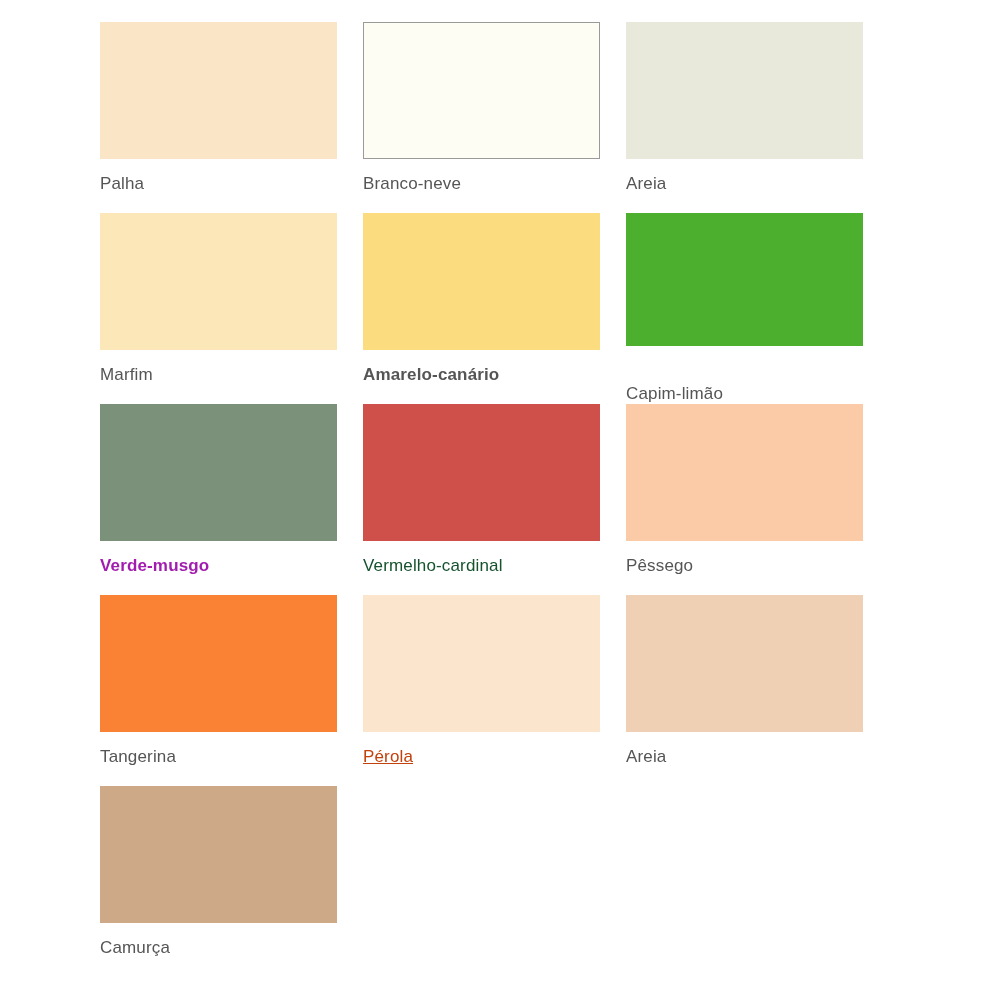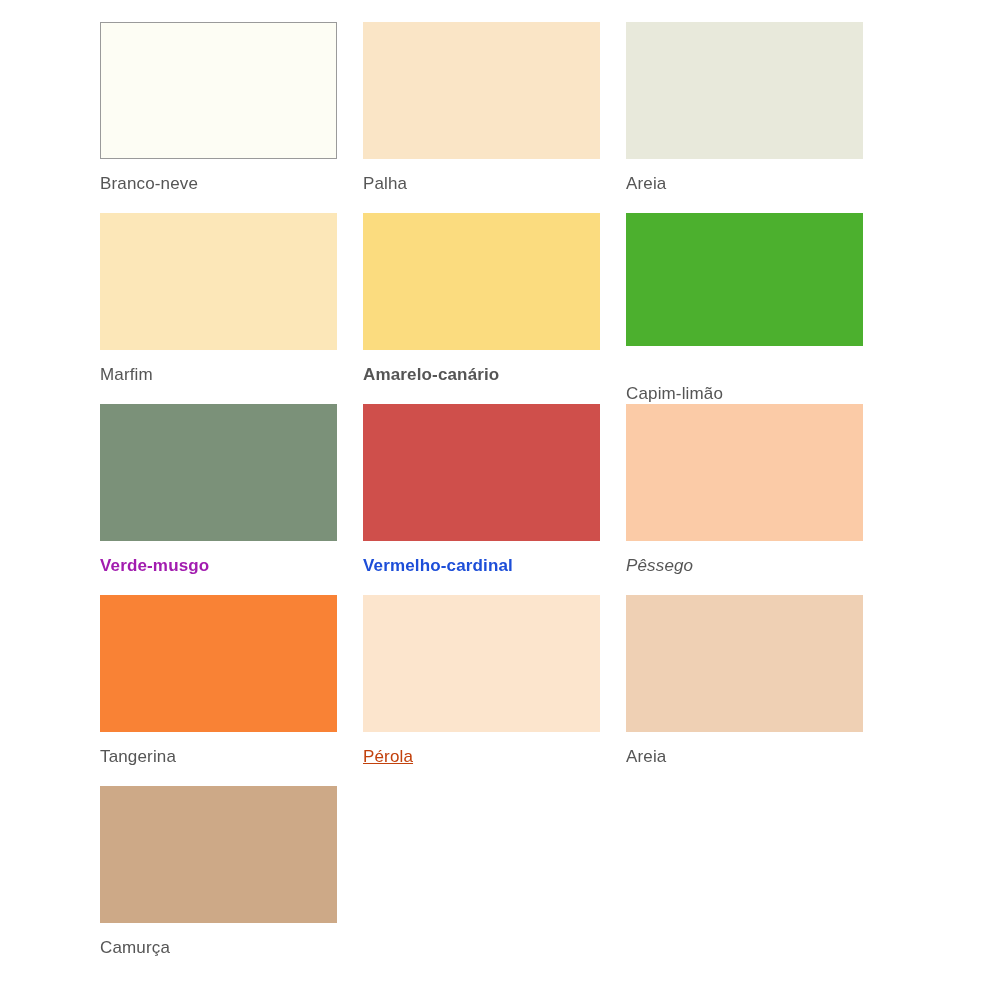--- a/index.html
+++ b/index.html
@@ -54,26 +54,26 @@
     color: #555555;
     white-space: nowrap;
     font-family: "Liberation Sans", "DejaVu Sans", sans-serif;
   }
 </style>
 </head>
 <body style="background: rgb(255, 255, 255);">
 
 <div id="palette-grid">
     <div class="swatch-cell">
+      <div class="swatch-chip" title="#FAE5C6" style="background-color: rgb(250, 229, 198);"></div>
+      <div class="swatch-label" style="color: rgb(85, 85, 85);">Palha</div>
+    </div>
+    <div class="swatch-cell">
       <div class="swatch-chip bordered" title="#FDFDF4" style="background-color: rgb(253, 253, 244); border-color: rgb(154, 154, 154);"></div>
       <div class="swatch-label" style="color: rgb(85, 85, 85);">Branco-neve</div>
-    </div>
-    <div class="swatch-cell">
-      <div class="swatch-chip" title="#FAE5C6" style="background-color: rgb(250, 229, 198);"></div>
-      <div class="swatch-label" style="color: rgb(85, 85, 85);">Palha</div>
     </div>
     <div class="swatch-cell">
       <div class="swatch-chip" title="#E8E9DB" style="background-color: rgb(232, 233, 219);"></div>
       <div class="swatch-label" style="color: rgb(85, 85, 85);">Areia</div>
     </div>
     <div class="swatch-cell">
       <div class="swatch-chip" title="#FCE7B8" style="background-color: rgb(252, 231, 184);"></div>
       <div class="swatch-label" style="color: rgb(85, 85, 85);">Marfim</div>
     </div>
     <div class="swatch-cell">
@@ -83,25 +83,25 @@
     <div class="swatch-cell">
       <div class="swatch-chip" title="#4CB02E" style="background-color: rgb(76, 176, 46);"></div>
       <div class="swatch-label" style="color: rgb(85, 85, 85); margin-top: 38px;">Capim-limão</div>
     </div>
     <div class="swatch-cell">
       <div class="swatch-chip" title="#7B9179" style="background-color: rgb(123, 145, 121);"></div>
       <div class="swatch-label" style="color: #a21caf; font-weight: bold;">Verde-musgo</div>
     </div>
     <div class="swatch-cell">
       <div class="swatch-chip" title="#CF4F4B" style="background-color: rgb(207, 79, 75);"></div>
-      <div class="swatch-label" style="color: #1d4ed8; font-weight: bold;">Vermelho-cardinal</div>
+      <div class="swatch-label" style="color: #14532d;">Vermelho-cardinal</div>
     </div>
     <div class="swatch-cell">
       <div class="swatch-chip" title="#FBCBA7" style="background-color: rgb(251, 203, 167);"></div>
-      <div class="swatch-label" style="color: rgb(85, 85, 85); font-style: italic;">Pêssego</div>
+      <div class="swatch-label" style="color: rgb(85, 85, 85);">Pêssego</div>
     </div>
     <div class="swatch-cell">
       <div class="swatch-chip" title="#F98235" style="background-color: rgb(249, 130, 53);"></div>
       <div class="swatch-label" style="color: rgb(85, 85, 85);">Tangerina</div>
     </div>
     <div class="swatch-cell">
       <div class="swatch-chip" title="#FCE5CD" style="background-color: rgb(252, 229, 205);"></div>
       <div class="swatch-label" style="color: #c2410c; text-decoration: underline;">Pérola</div>
     </div>
     <div class="swatch-cell">

